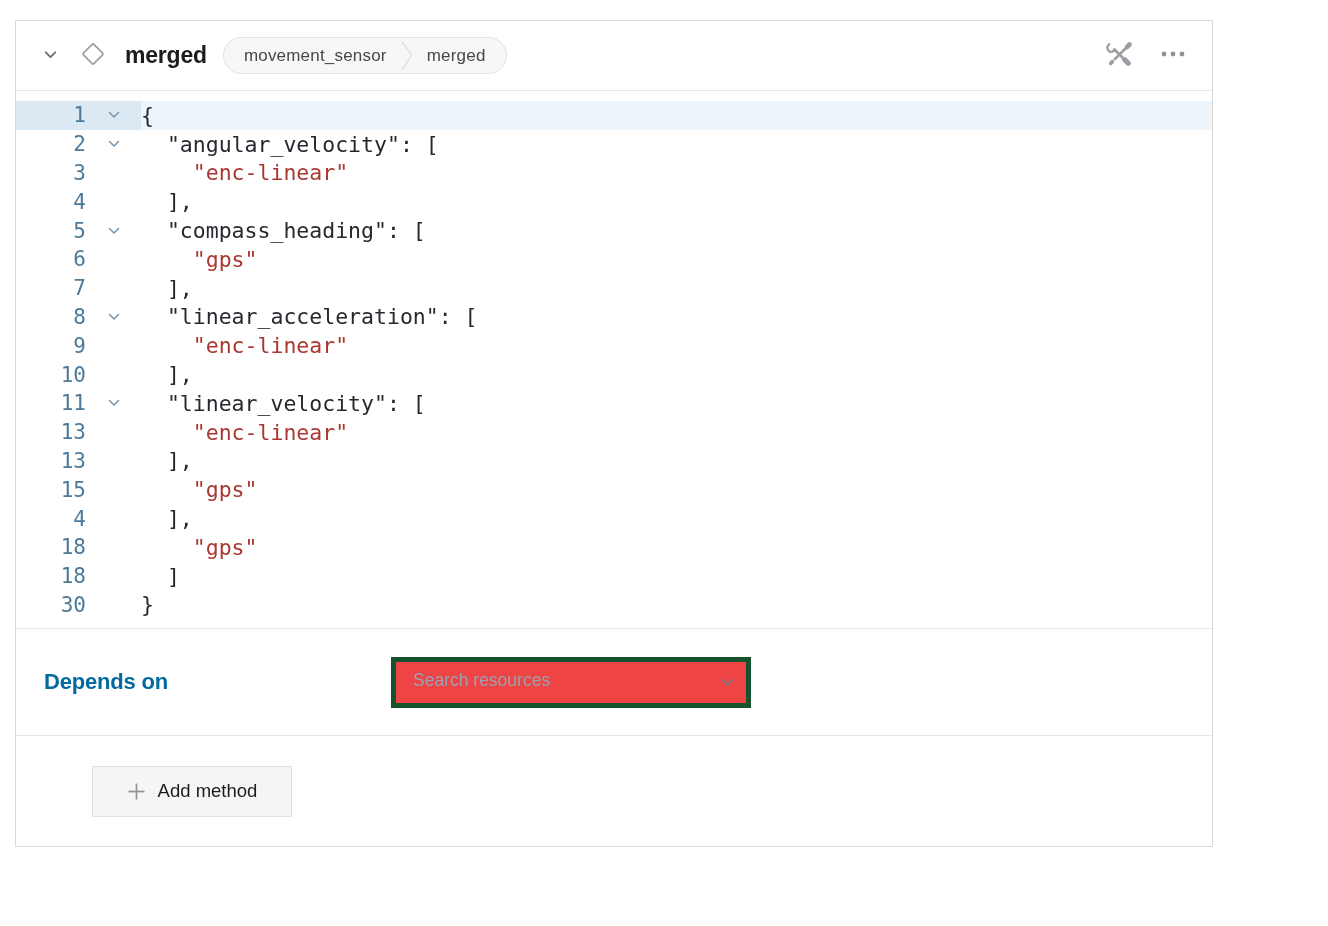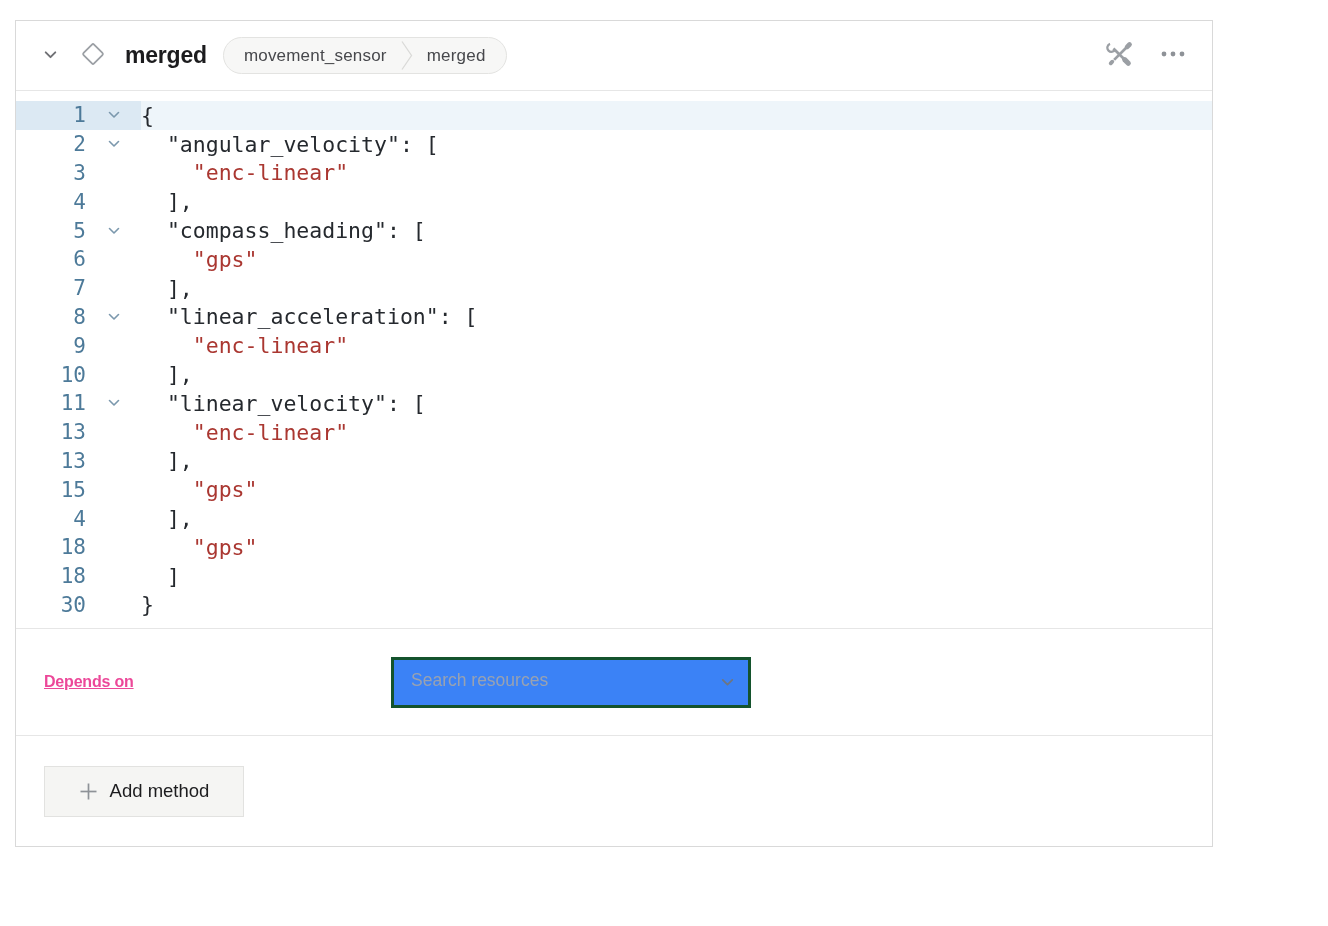--- a/index.html
+++ b/index.html
@@ -33,35 +33,35 @@
     justify-content: center; cursor: pointer; }
   .cm-line .code { flex: 1; display: flex; align-items: center; color: #25292e; }
   .cm-line .str { color: #aa3731; }
   .cm-line.active { background: #eef5fa; }
   .cm-line.active .ln, .cm-line.active .fold { background: #dce9f3; }
 
   
   .section { display: flex; align-items: center; padding: 0 28px; }
   .sec-depends { height: 107px; border-bottom: 1px solid #e6e6e6; }
   .sec-capture { height: 110px; }
-  .sec-label { width: 347px; flex: none; font-size: 16px; font-weight: 700;
-    letter-spacing: -0.2px; color: #ec4899; text-decoration: underline; }
+  .sec-label { width: 347px; flex: none; font-size: 22px; font-weight: 700;
+    letter-spacing: -0.2px; color: #0369a1; }
 
   .select-wrap { position: relative; width: 360px; height: 51px; }
-  .select-wrap input { width: 100%; height: 100%; border: 3px solid #14532d;
-    background: #3b82f6; padding: 0 44px 4px 17px; font-size: 17.5px;
+  .select-wrap input { width: 100%; height: 100%; border: 5px solid #14532d;
+    background: #ef4444; padding: 0 44px 4px 17px; font-size: 17.5px;
     font-family: "Liberation Sans", sans-serif; color: #33343a; outline: none; }
   .select-wrap input::placeholder { color: #99a2b1; opacity: 1; }
   .select-wrap .chev { position: absolute; right: 15px; top: 50%;
     transform: translateY(-50%); pointer-events: none; display: flex; }
 
   .add-btn { width: 200px; height: 51px; background: #f5f5f3;
     border: 1px solid #e2e2e0; display: flex; align-items: center;
     justify-content: center; gap: 12px; cursor: pointer;
-    font-family: "Liberation Sans", sans-serif; font-size: 18.5px; color: #1c1c1e; }
+    font-family: "Liberation Sans", sans-serif; font-size: 18.5px; color: #1c1c1e; margin-left: 48px; }
 </style>
 </head>
 <body>
 
 <div class="card">
 
   <div class="hdr">
     <button class="icon-btn collapse">
       <span>
         <svg width="17" height="17" viewBox="0 0 16 16" fill="none">

